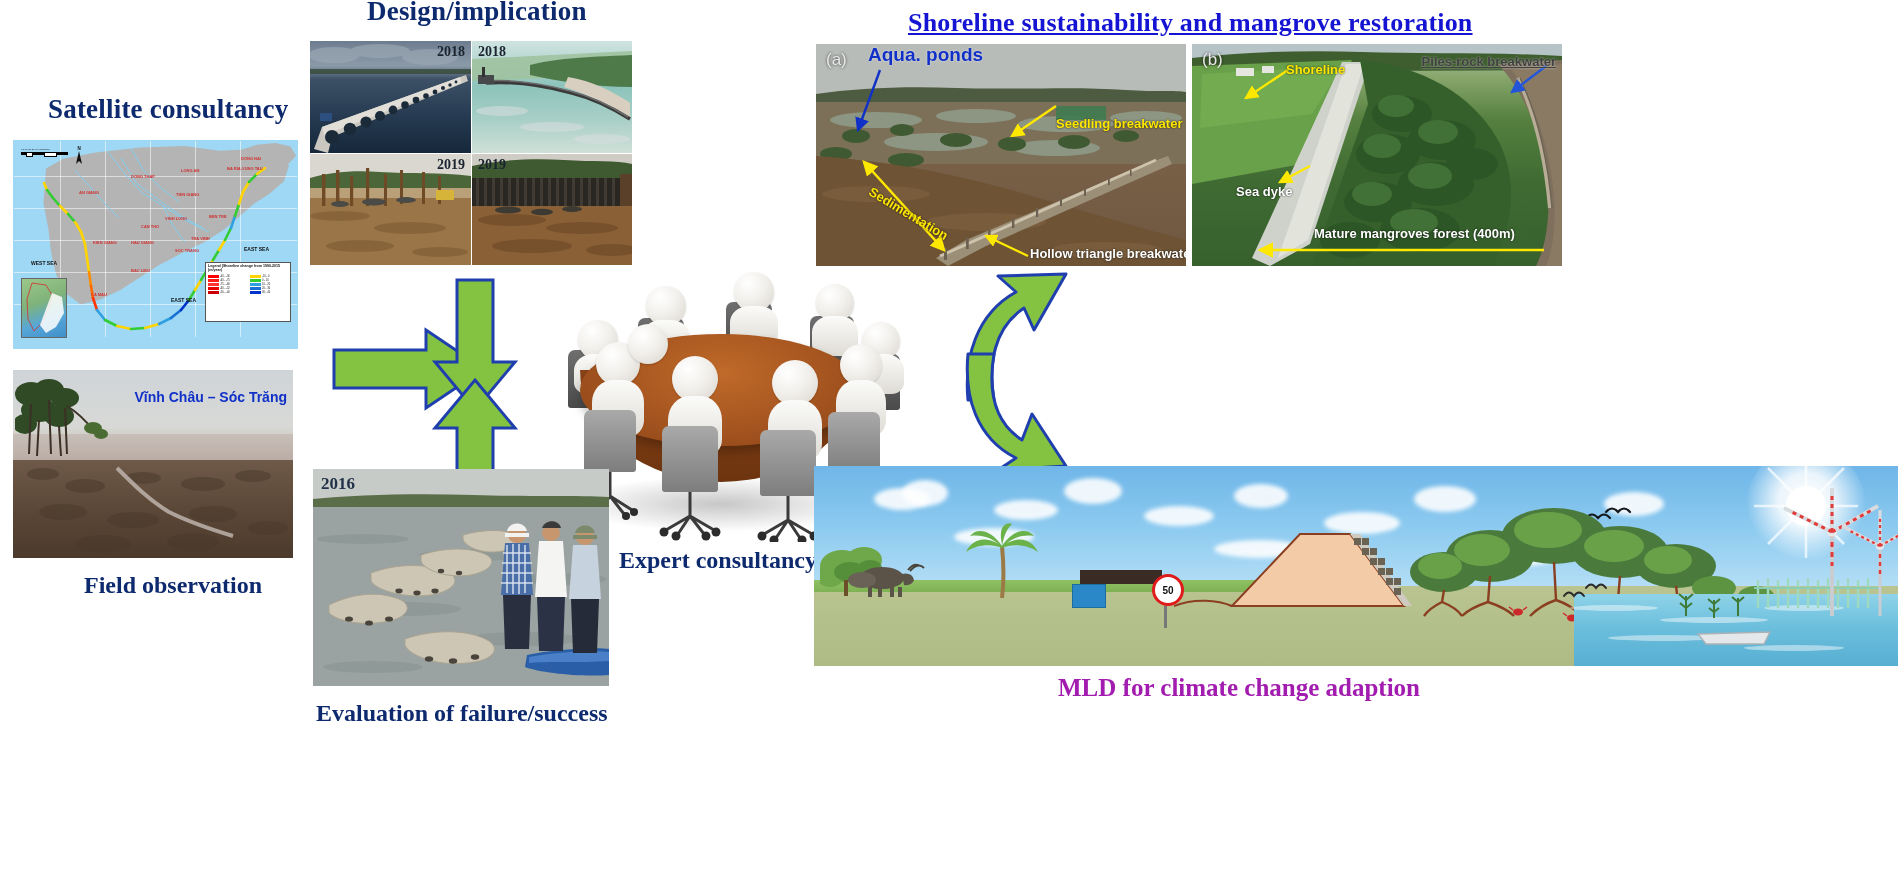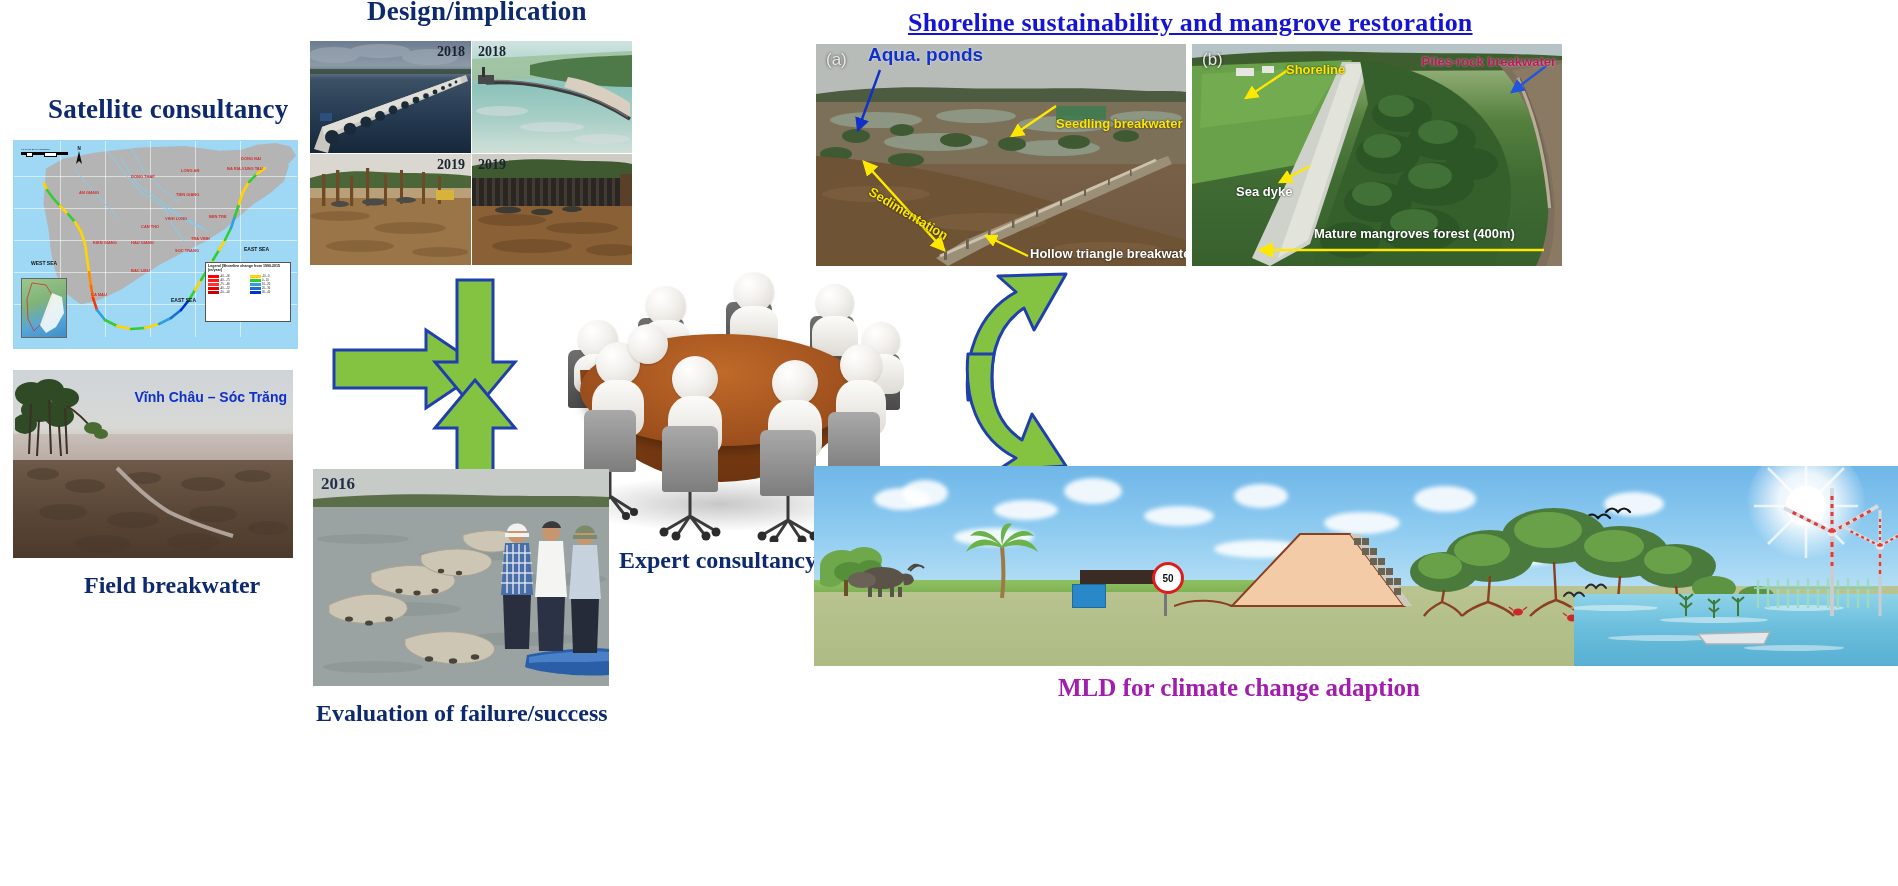--- a/index.html
+++ b/index.html
@@ -270,21 +270,21 @@
         <path d="M44 50 L46 80"></path>
     </g>
     <path d="M52 30 C62 36 72 46 80 56" stroke="#3c3126" stroke-width="2" fill="none"></path>
     <g fill="#4a6b32">
       <ellipse cx="78" cy="52" rx="9" ry="6"></ellipse>
         <ellipse cx="86" cy="58" rx="7" ry="5"></ellipse>
     </g>
   </svg>
   <div class="annot ann-b" style="right:6px;top:19px;font-size:14px;color:#1030c8;text-shadow:none;">Vĩnh Châu – Sóc Trăng</div>
 </div>
-<div class="cap" style="left:84px;top:572px;font-size:24px;">Field breakwater</div>
+<div class="cap" style="left:84px;top:572px;font-size:24px;">Field observation</div>
 
 <div class="hdr abs" style="left:367px;top:-4px;font-size:27px;">Design/implication</div>
 
 <div class="photo" style="left:310px;top:41px;width:161px;height:112px;">
   <div class="inner" style="background:linear-gradient(#6d7d90 0%,#8c9aa8 22%,#3c5166 34%,#24394f 70%,#16273a 100%);"></div>
   <svg class="abs" style="left:0;top:0;" width="161" height="112">
     <g fill="#9aa6b2" opacity=".7">
       <ellipse cx="24" cy="14" rx="26" ry="8"></ellipse>
         <ellipse cx="70" cy="10" rx="30" ry="7"></ellipse>
       <ellipse cx="120" cy="16" rx="28" ry="8"></ellipse>
@@ -538,21 +538,21 @@
       <marker id="barwB" markerWidth="6" markerHeight="6" refX="5" refY="3" orient="auto">
         <path d="M0,0 L6,3 L0,6 Z" fill="#2255d8"></path>
       </marker>
     </defs>
     <line x1="96" y1="26" x2="54" y2="54" stroke="#ffe800" stroke-width="2.4" marker-end="url(#yarwB)"></line>
     <line x1="118" y1="122" x2="88" y2="138" stroke="#ffe800" stroke-width="2.4" marker-end="url(#yarwB)"></line>
     <line x1="354" y1="22" x2="320" y2="48" stroke="#2255d8" stroke-width="2.4" marker-end="url(#barwB)"></line>
     <line x1="352" y1="206" x2="68" y2="206" stroke="#ffe800" stroke-width="2.6" marker-end="url(#yarwB)"></line>
   </svg>
   <div class="annot ann-y" style="left:94px;top:18px;font-size:13px;">Shoreline</div>
-  <div class="annot ann-b" style="right:6px;top:10px;font-size:13px;color:#be185d;text-shadow:0 0 2px rgba(255,255,255,.6);">Piles-rock breakwater</div>
+  <div class="annot ann-b" style="right:6px;top:10px;font-size:13px;color:#404040;text-shadow:0 0 2px rgba(255,255,255,.6);text-decoration:underline;">Piles-rock breakwater</div>
   <div class="annot ann-w" style="left:44px;top:140px;font-size:13px;">Sea dyke</div>
   <div class="annot ann-w" style="left:122px;top:182px;font-size:13px;">Mature mangroves forest (400m)</div>
 </div>
 
 <div class="arrow abs" style="left:334px;top:330px;">
   <svg width="150" height="78" viewBox="0 0 150 78">
     <polygon points="0,20 92,20 92,0 150,39 92,78 92,58 0,58" fill="#84c341" stroke="#1f3fae" stroke-width="3"></polygon>
   </svg>
 </div>
 
@@ -835,21 +835,21 @@
       <path d="M38 24 C56 12 68 18 74 30 C62 22 48 22 38 26 Z"></path>
       <path d="M38 24 C26 6 12 6 6 14 C20 12 32 18 38 26 Z"></path>
       <path d="M38 24 C50 6 64 6 70 14 C56 12 44 18 38 26 Z"></path>
       <path d="M38 22 C34 4 42 0 48 2 C42 8 40 14 38 24 Z"></path>
     </g>
   </svg>
 
   <div class="abs" style="left:266px;top:104px;width:82px;height:14px;background:#3a2b24;"></div>
   <div class="abs" style="left:258px;top:118px;width:32px;height:22px;background:#2b88c8;border:1px solid #1c6ca0;"></div>
 
-  <div class="abs" style="left:338px;top:96px;">
+  <div class="abs" style="left:338px;top:108px;">
     <div style="width:26px;height:26px;border-radius:50%;background:#fff;border:3.5px solid #e01b1b;
                 display:flex;align-items:center;justify-content:center;">
       <span style="font-family:'Liberation Sans',sans-serif;font-size:10px;font-weight:bold;color:#111;">50</span>
     </div>
     <div style="width:2.5px;height:22px;background:#777;margin-left:12px;"></div>
   </div>
 
   <svg class="abs" style="left:360px;top:62px;" width="300" height="80">
     <polygon points="58,78 126,6 176,6 230,78" fill="#f3cba6" stroke="#8a3f20" stroke-width="2"></polygon>
     <polygon points="176,6 230,78 238,78 186,6" fill="#cfcabf"></polygon>

